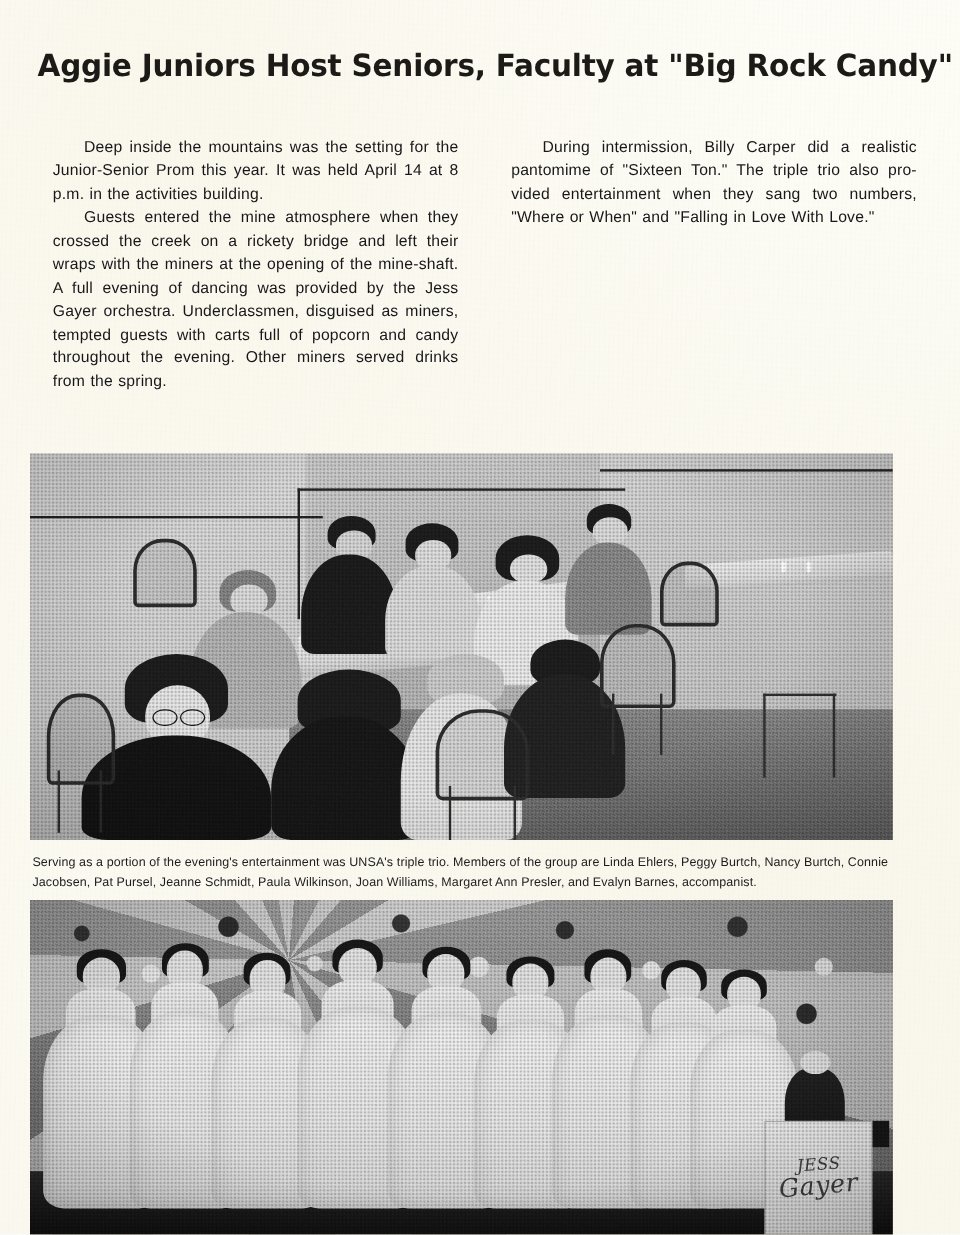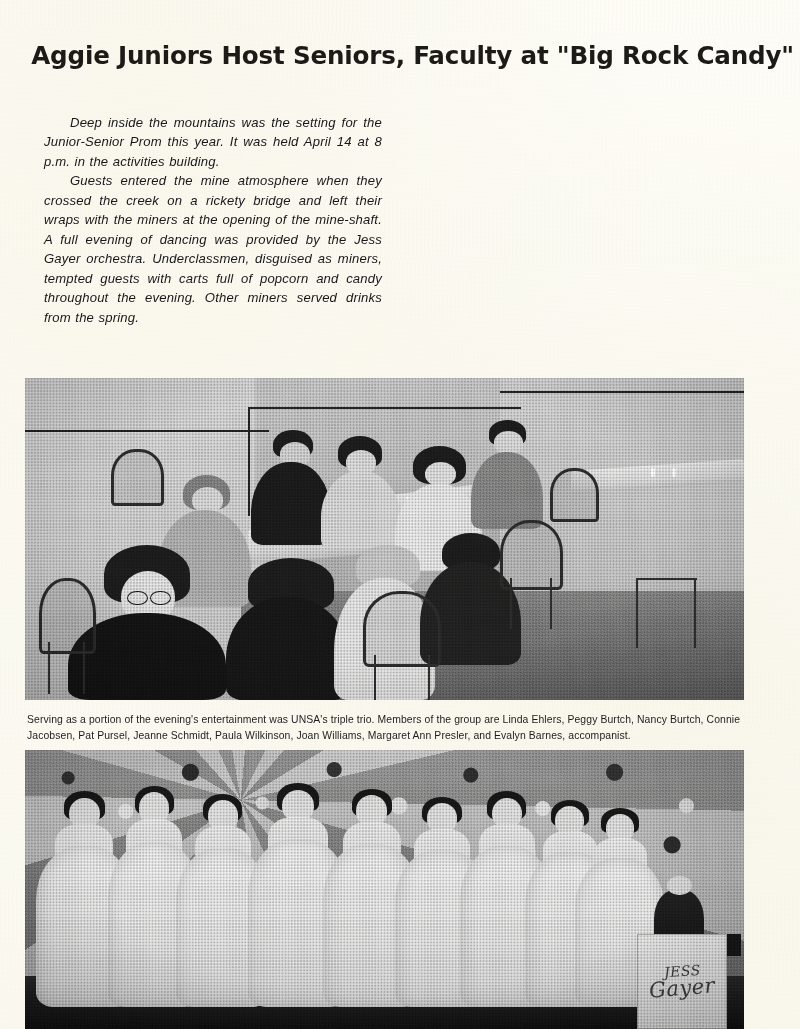--- a/index.html
+++ b/index.html
@@ -54,21 +54,20 @@
   .columns {
     position: absolute;
     top: 113px;
     left: 44px;
     width: 720px;
     display: flex;
     gap: 44px;
   }
   .col {
     width: 338px;
-    font-style: italic;
   }
   .col p {
     margin: 0;
     font-family: "Liberation Sans", sans-serif;
     font-size: 13.1px;
     line-height: 19.45px;
     color: #17171a;
     text-indent: 26px;
     letter-spacing: 0.18px;
     word-spacing: 0.6px;
@@ -332,20 +331,21 @@
   <div class="headline">Aggie Juniors Host Seniors, Faculty at "Big Rock Candy"</div>
 
   <div class="columns">
 
     <div class="col">
       <p>Deep inside the mountains was the setting for the Junior-Senior Prom this year.  It was held April 14 at 8 p.m. in the activities building.</p>
       <p>Guests entered the mine atmosphere when they crossed the creek on a rickety bridge and left their wraps with the miners at the opening of the mine-shaft.  A full evening of dancing was provided by the Jess Gayer orchestra.  Underclassmen, disguised as miners, tempted guests with carts full of popcorn and candy throughout the evening.  Other miners served drinks from the spring.</p>
     </div>
 
     <div class="col">
+      <p>During intermission, Billy Carper did a realistic pantomime of "Sixteen Ton."  The triple trio also pro-vided entertainment when they sang two numbers, "Where or When" and "Falling in Love With Love."</p>
     </div>
 
   </div>
 
 
   <div class="photo" id="photo-supper">
     <div class="scene">
       <div class="sp-wall-left"></div>
       <div class="sp-wall-mid"></div>
       <div class="sp-wall-right"></div>

